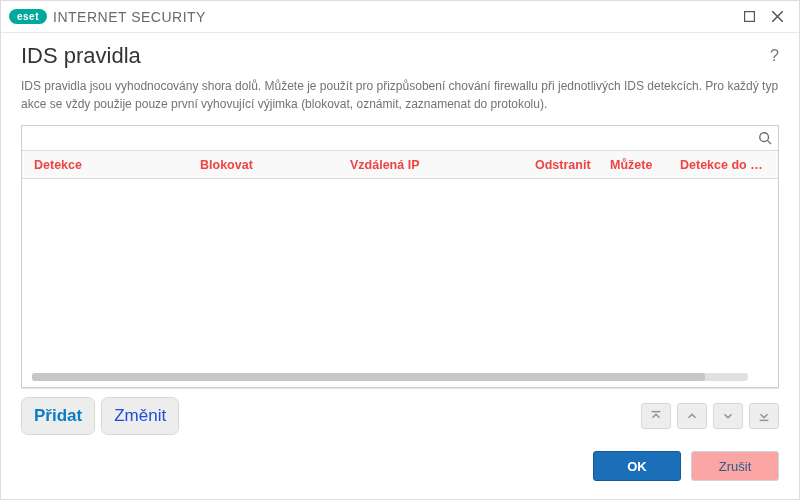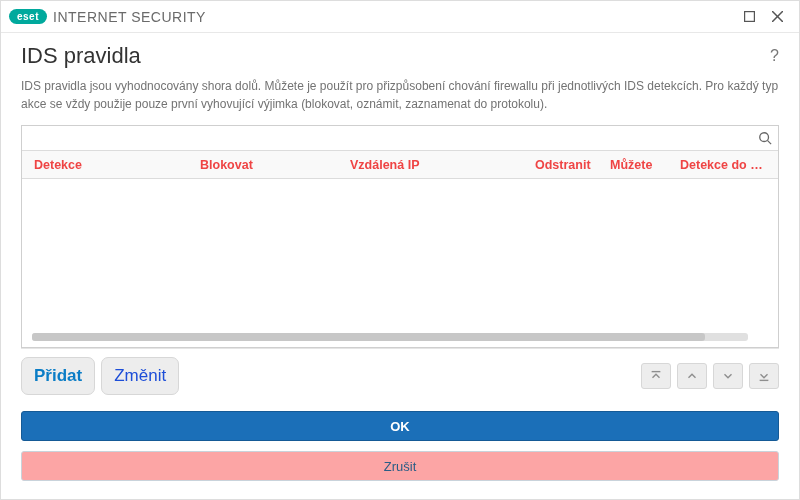--- a/index.html
+++ b/index.html
@@ -51,21 +51,21 @@
   .actions { display:flex; align-items:center; padding:8px 0 0 0; gap:6px; border-top:1px solid #e5e5e5; margin-top:0; }
   .btn { background:#ededed; border:1px solid #d7d7d7; color:#555; font-size:17px; padding:8px 12px; border-radius:7px; cursor:pointer; }
   .btn:disabled, .btn.disabled { color:#1d4ed8; cursor:default; }
   .btn-primary-text { color:#0b7dc6; font-weight:600; }
   .actions-spacer { flex:1; }
   .icon-btn { width:30px; height:26px; background:#ededed; border:1px solid #d7d7d7; border-radius:3px; display:flex; align-items:center; justify-content:center; cursor:pointer; }
   .icon-btn.disabled { cursor:default;}
   .icon-btn svg { width:14px; height:14px; color:#8e8e8e; }
 
   
-  .footer { display:flex; justify-content:flex-end; gap:10px; padding:16px 20px 18px 20px;flex-direction:column; }
+  .footer { display:flex; justify-content:flex-end; gap:10px; padding:16px 20px 18px 20px; }
   .fbtn { min-width:88px; height:30px; font-size:13px; border-radius:3px; border:1px solid; cursor:pointer; }
   .fbtn-ok { background:#1b6fb8; border-color:#155a96; color:#fff; font-weight:600;}
   .fbtn-cancel { background:#fca5a5; border-color:#c9d3db; color:#2a5d86; }
 
 </style>
 </head>
 <body>
 
 <div class="window">
 

